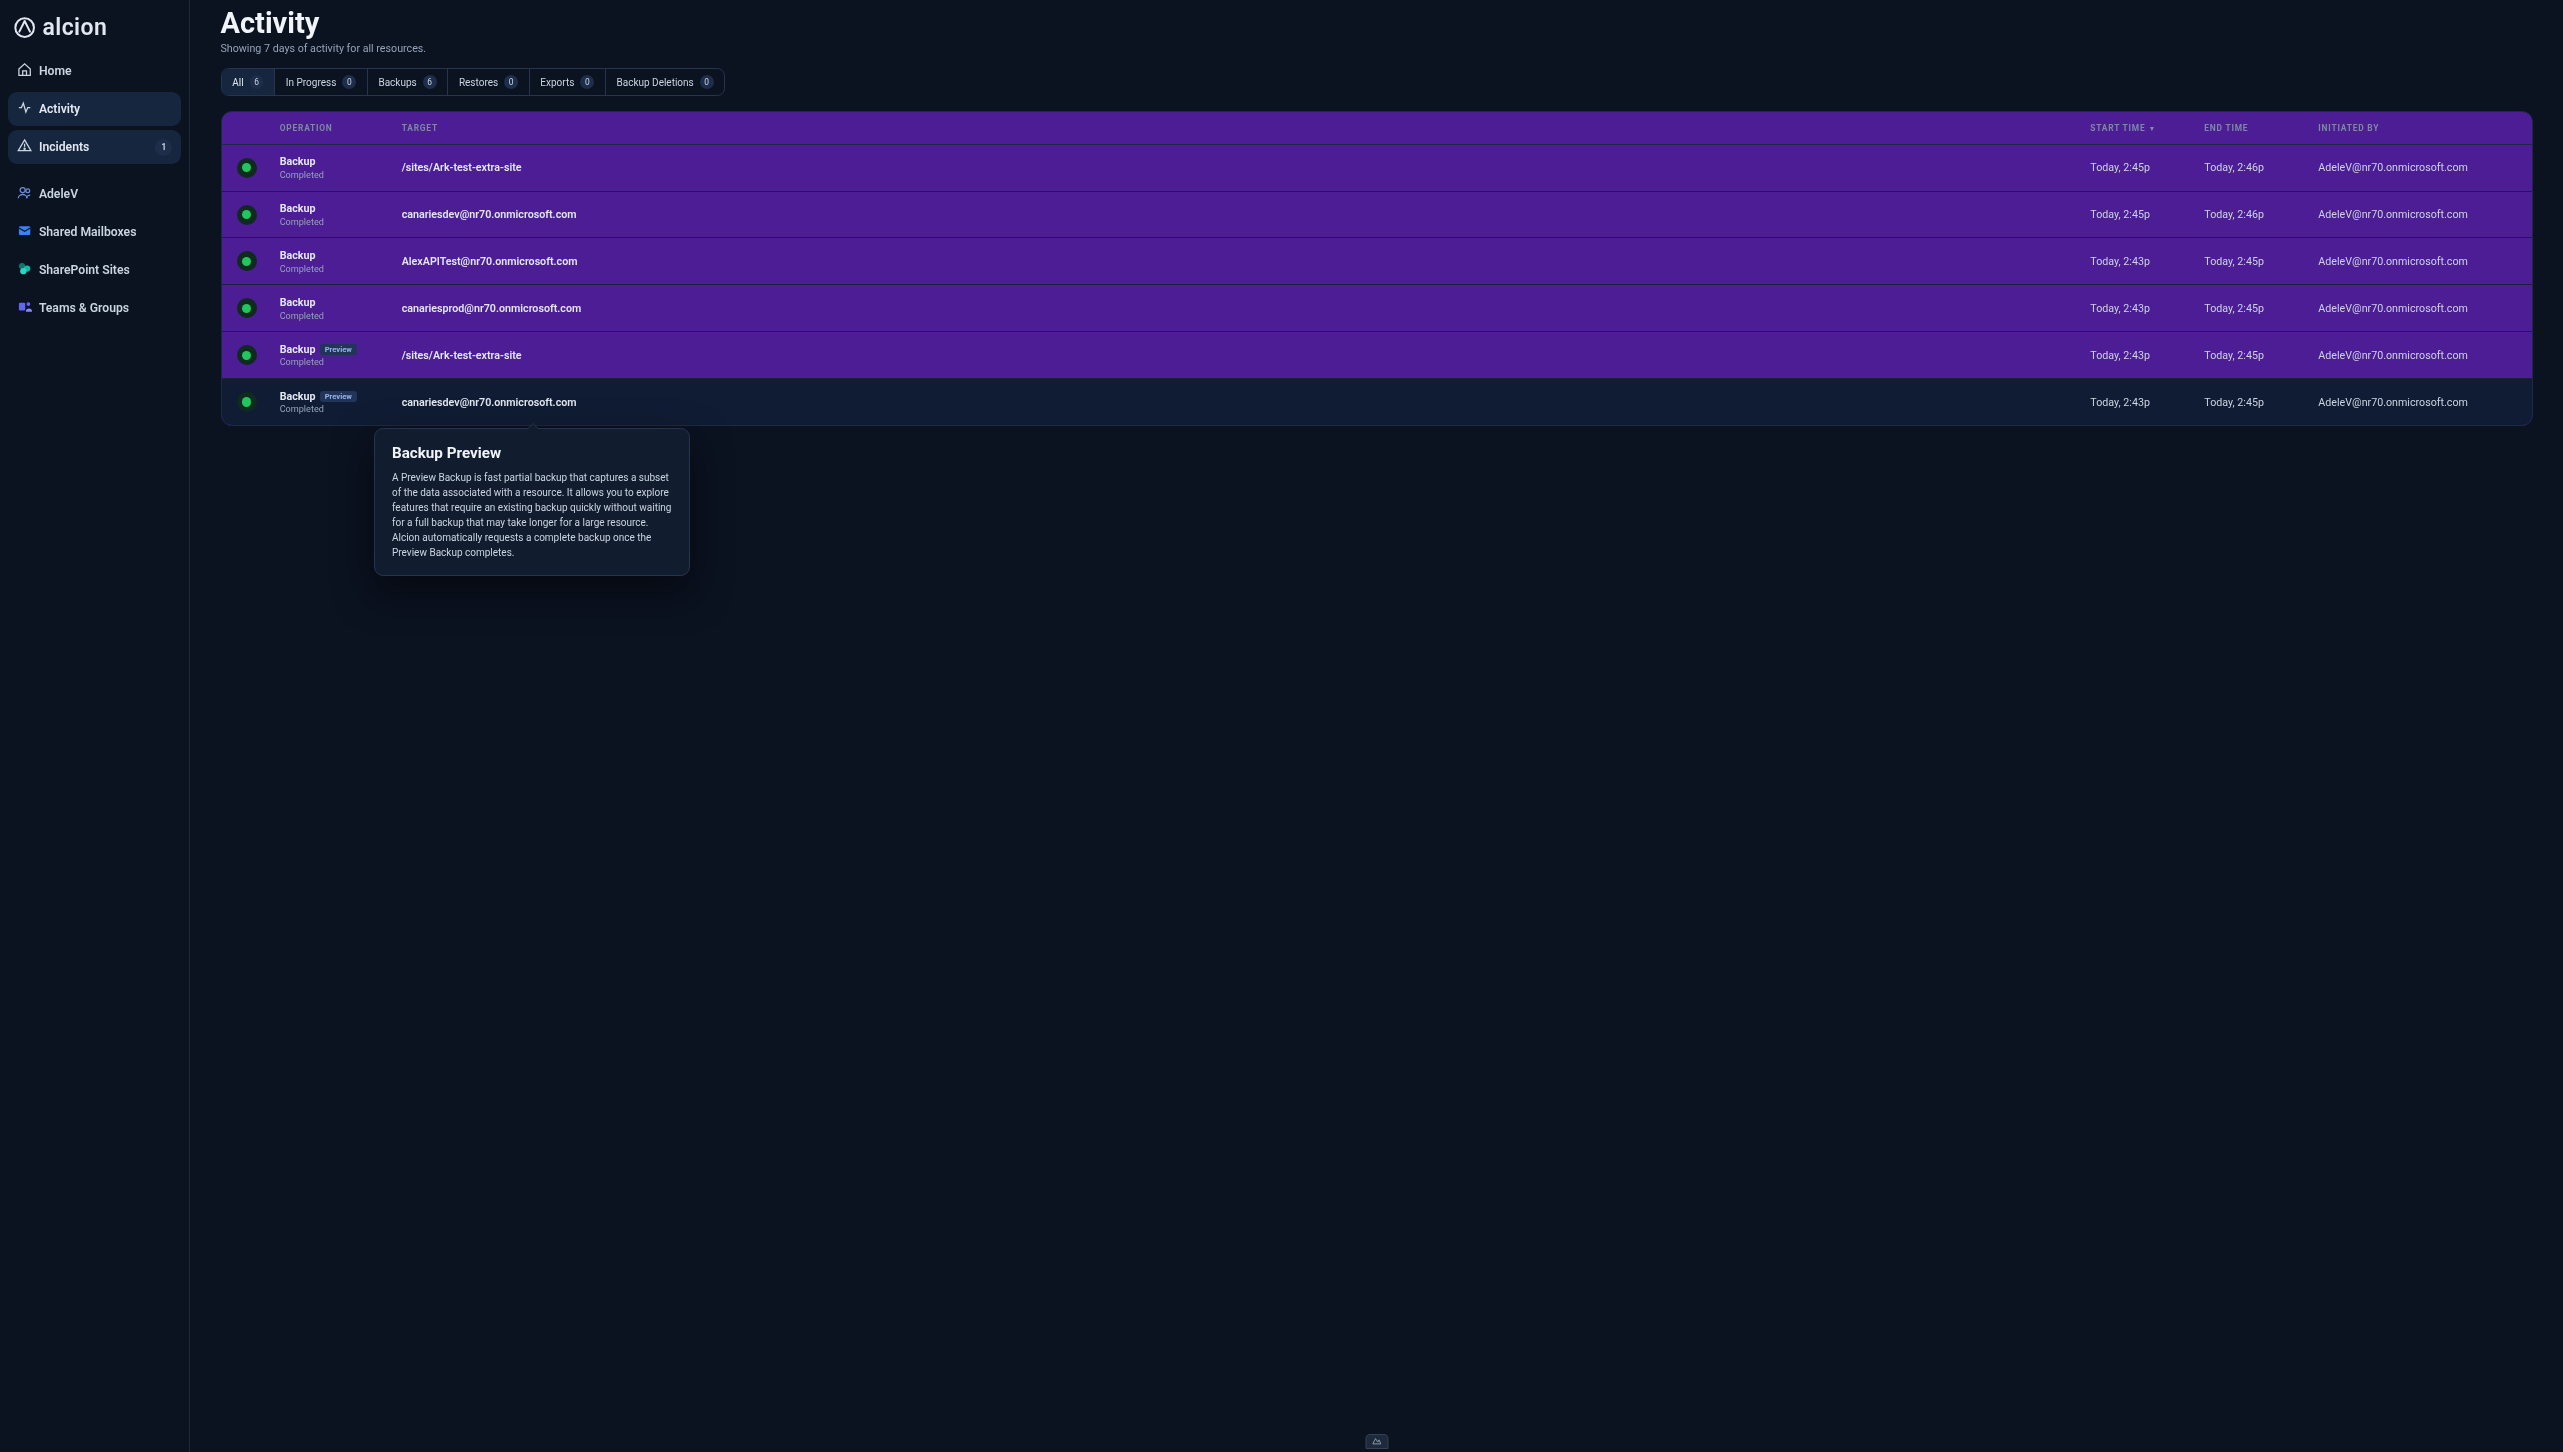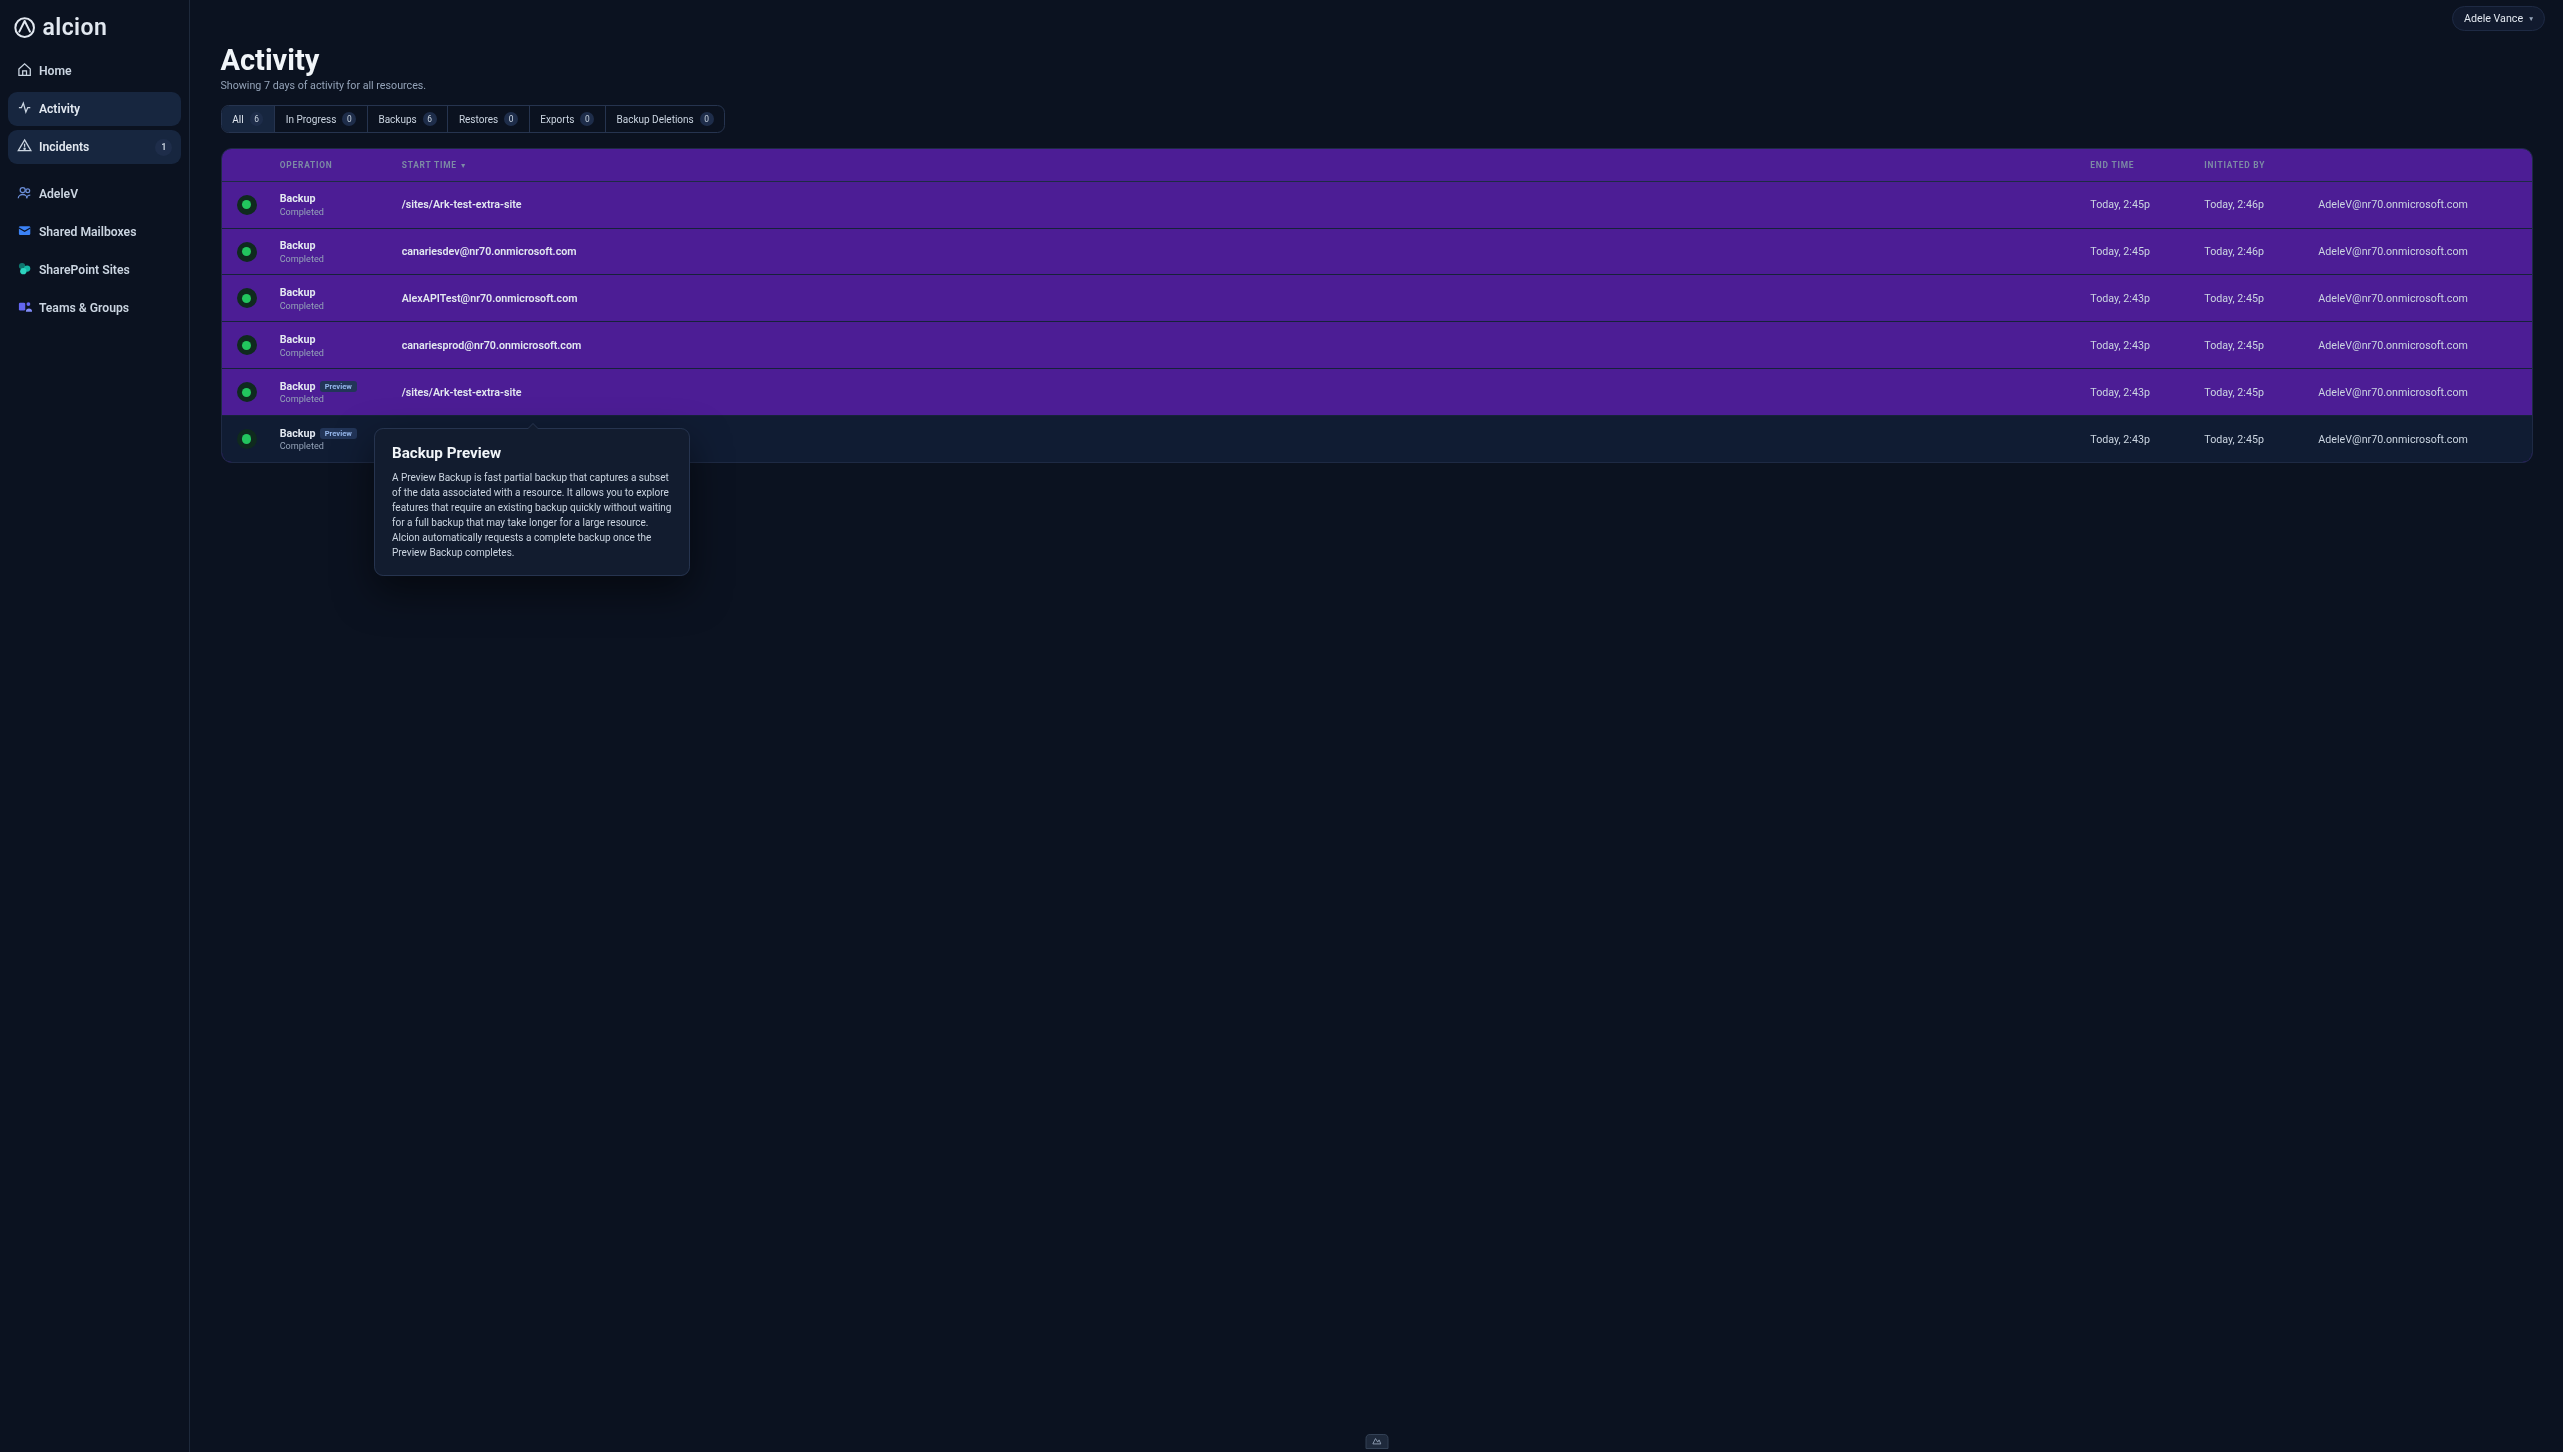--- a/index.html
+++ b/index.html
@@ -340,26 +340,20 @@
               <rect x="3" y="6" width="10" height="12" rx="2"></rect>
               <circle cx="18" cy="8" r="3"></circle>
               <path d="M14 20c0-3 2-5 5-5s5 2 5 5" fill="#818cf8"></path>
             </svg></span>
         <span>Teams &amp; Groups</span>
       </div>
     </div>
   </aside>
 
   <div class="main">
-    <div class="topbar">
-      <div class="user-menu">
-        <span>Adele Vance</span>
-        <span class="chev">▾</span>
-      </div>
-    </div>
 
     <div class="page">
       <h1 class="page-title">Activity</h1>
       <div class="page-sub">Showing 7 days of activity for all resources.</div>
 
       <div class="chips">
         <div class="chip active">
           <span>All</span>
           <span class="count">6</span>
         </div>
@@ -382,20 +376,21 @@
         <div class="chip">
           <span>Backup Deletions</span>
           <span class="count">0</span>
         </div>
       </div>
 
       <div class="table">
         <div class="thead">
           <div></div>
           <div>OPERATION</div>
+          <div>TARGET</div>
           <div>
             <span>START TIME</span><span class="sort-ind">▼</span>
           </div>
           <div>END TIME</div>
           <div>INITIATED BY</div>
         </div>
         <div id="tbody">
             <div class="trow">
     <div>
       <span class="status-dot">

